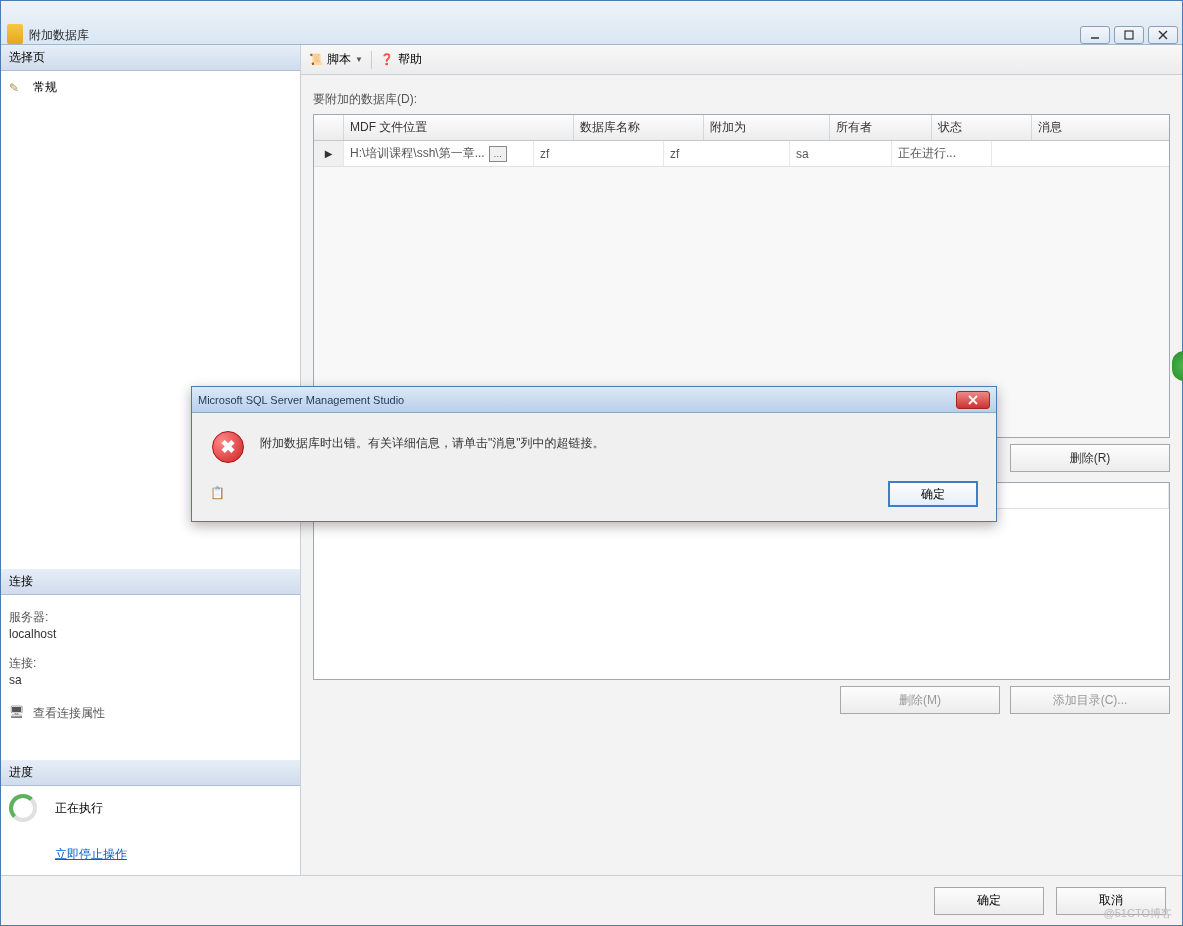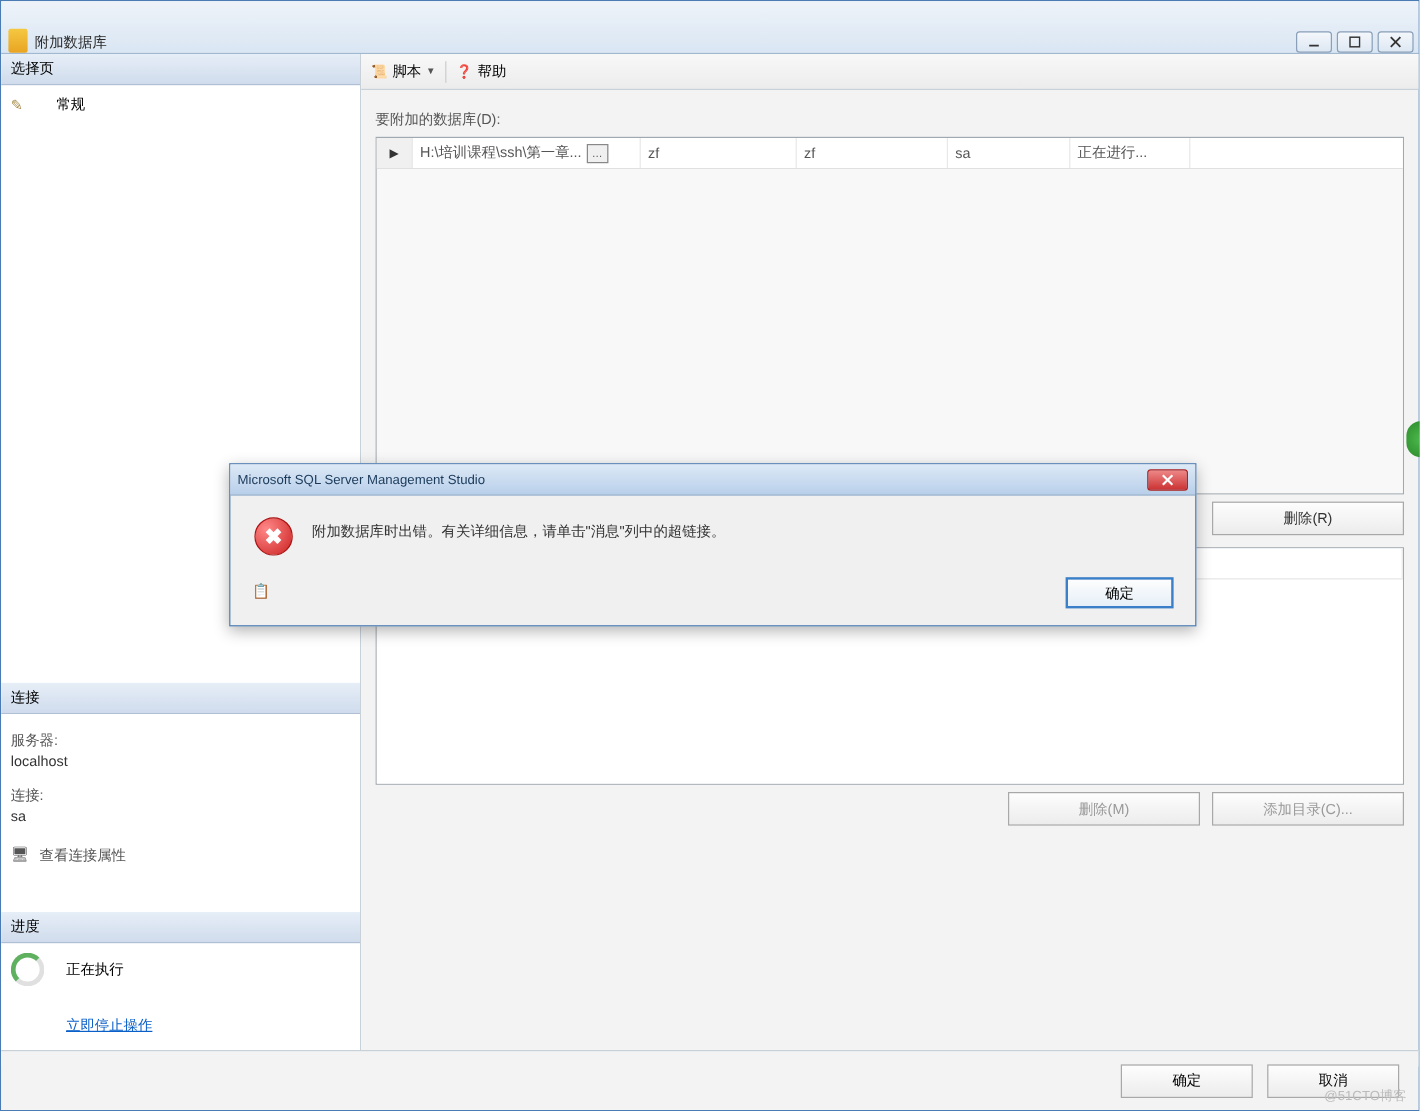--- a/index.html
+++ b/index.html
@@ -10,21 +10,21 @@
 .titlebar-text { flex: 1; color: #2a2a2a; }
 .titlebar-btns { display: flex; gap: 4px; }
 .titlebar-btn { width: 30px; height: 18px; border: 1px solid #8a9fb8; background: linear-gradient(to bottom, #f4f7fb, #dde8f3); border-radius: 3px; display: flex; align-items: center; justify-content: center; cursor: pointer; }
 .titlebar-btn svg { width: 10px; height: 10px; }
 
 .body-area { display: flex; height: calc(100% - 30px - 50px); }
 .left-pane { width: 300px; background: #fff; border-right: 1px solid #c8d0d8; display: flex; flex-direction: column; }
 .section-header { background: linear-gradient(to bottom, #e6eef7, #d0dced); border-bottom: 1px solid #b0c0d4; padding: 4px 8px; font-weight: normal; }
 .section-body { padding: 6px 8px; flex: 0 0 auto; }
 
-.sel-item { display: flex; align-items: center; gap: 22px; padding: 2px 0; }
+.sel-item { display: flex; align-items: center; gap: 8px; padding: 2px 0; }
 .sel-icon { width: 16px; height: 14px; }
 .sel-icon::before { content: "✎"; color: #a88b4a; font-size: 12px; }
 
 .conn-block { padding: 8px; color: #555; }
 .conn-label { margin-top: 6px; }
 .conn-val { color: #333; margin-top: 1px; }
 .view-conn { display: flex; align-items: flex-start; gap: 8px; margin-top: 18px; }
 .view-conn-icon { width: 16px; height: 14px; display: inline-block; }
 .view-conn-icon::before { content: "🖥"; font-size: 12px; }
 
@@ -163,20 +163,29 @@
         <div class="tb-item">
           <span class="tb-icon">❓</span>
           <span>帮助</span>
         </div>
       </div>
 
       <div class="content-area">
         <div class="field-label">要附加的数据库(D):</div>
 
         <div class="grid">
+          <div class="grid-head">
+            <div class="grid-head-cell" style="width:30px"></div>
+            <div class="grid-head-cell" style="width:230px">MDF 文件位置</div>
+            <div class="grid-head-cell" style="width:130px">数据库名称</div>
+            <div class="grid-head-cell" style="width:126px">附加为</div>
+            <div class="grid-head-cell" style="width:102px">所有者</div>
+            <div class="grid-head-cell" style="width:100px">状态</div>
+            <div class="grid-head-cell" style="flex:1;border-right:none">消息</div>
+          </div>
           <div class="grid-row">
             <div class="grid-cell" style="width:30px;justify-content:center;background:#f0f0f0">
                 <span class="row-pointer">▶</span>
               </div>
             <div class="grid-cell" style="width:190px">
                 <span>H:\培训课程\ssh\第一章...</span>
                 <span class="browse-btn">…</span>
               </div>
             <div class="grid-cell" style="width:130px">zf</div>
             <div class="grid-cell" style="width:126px">zf</div>

